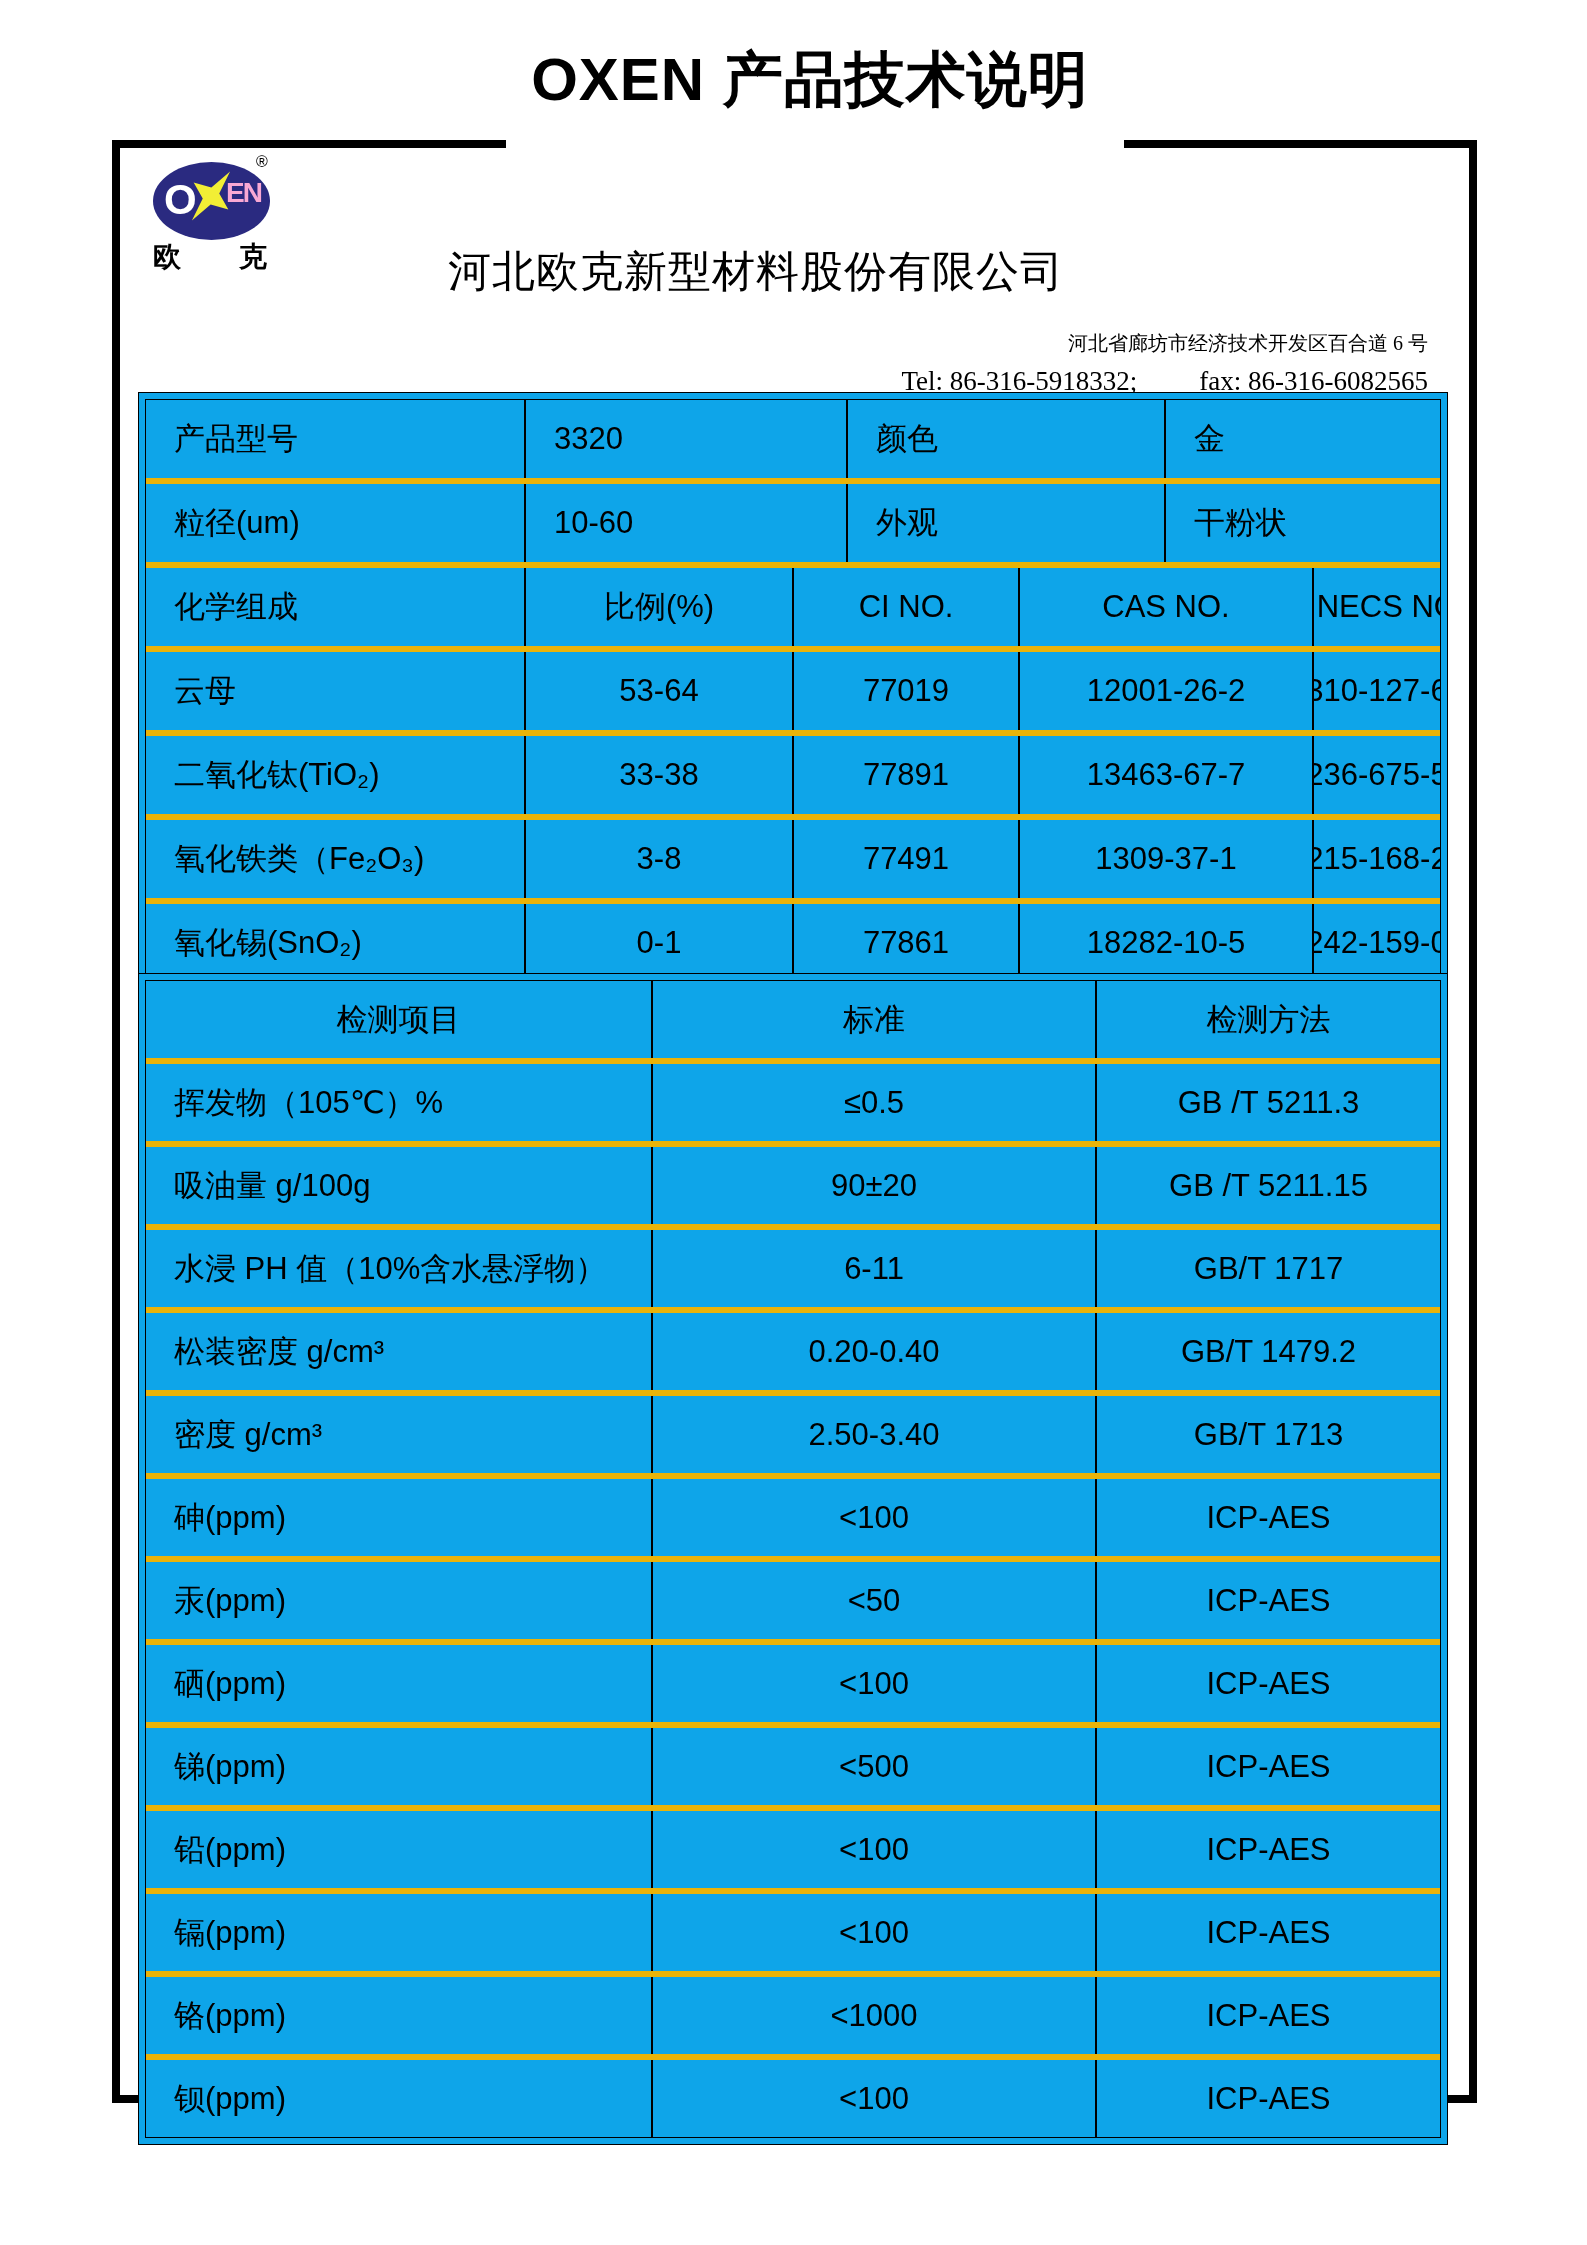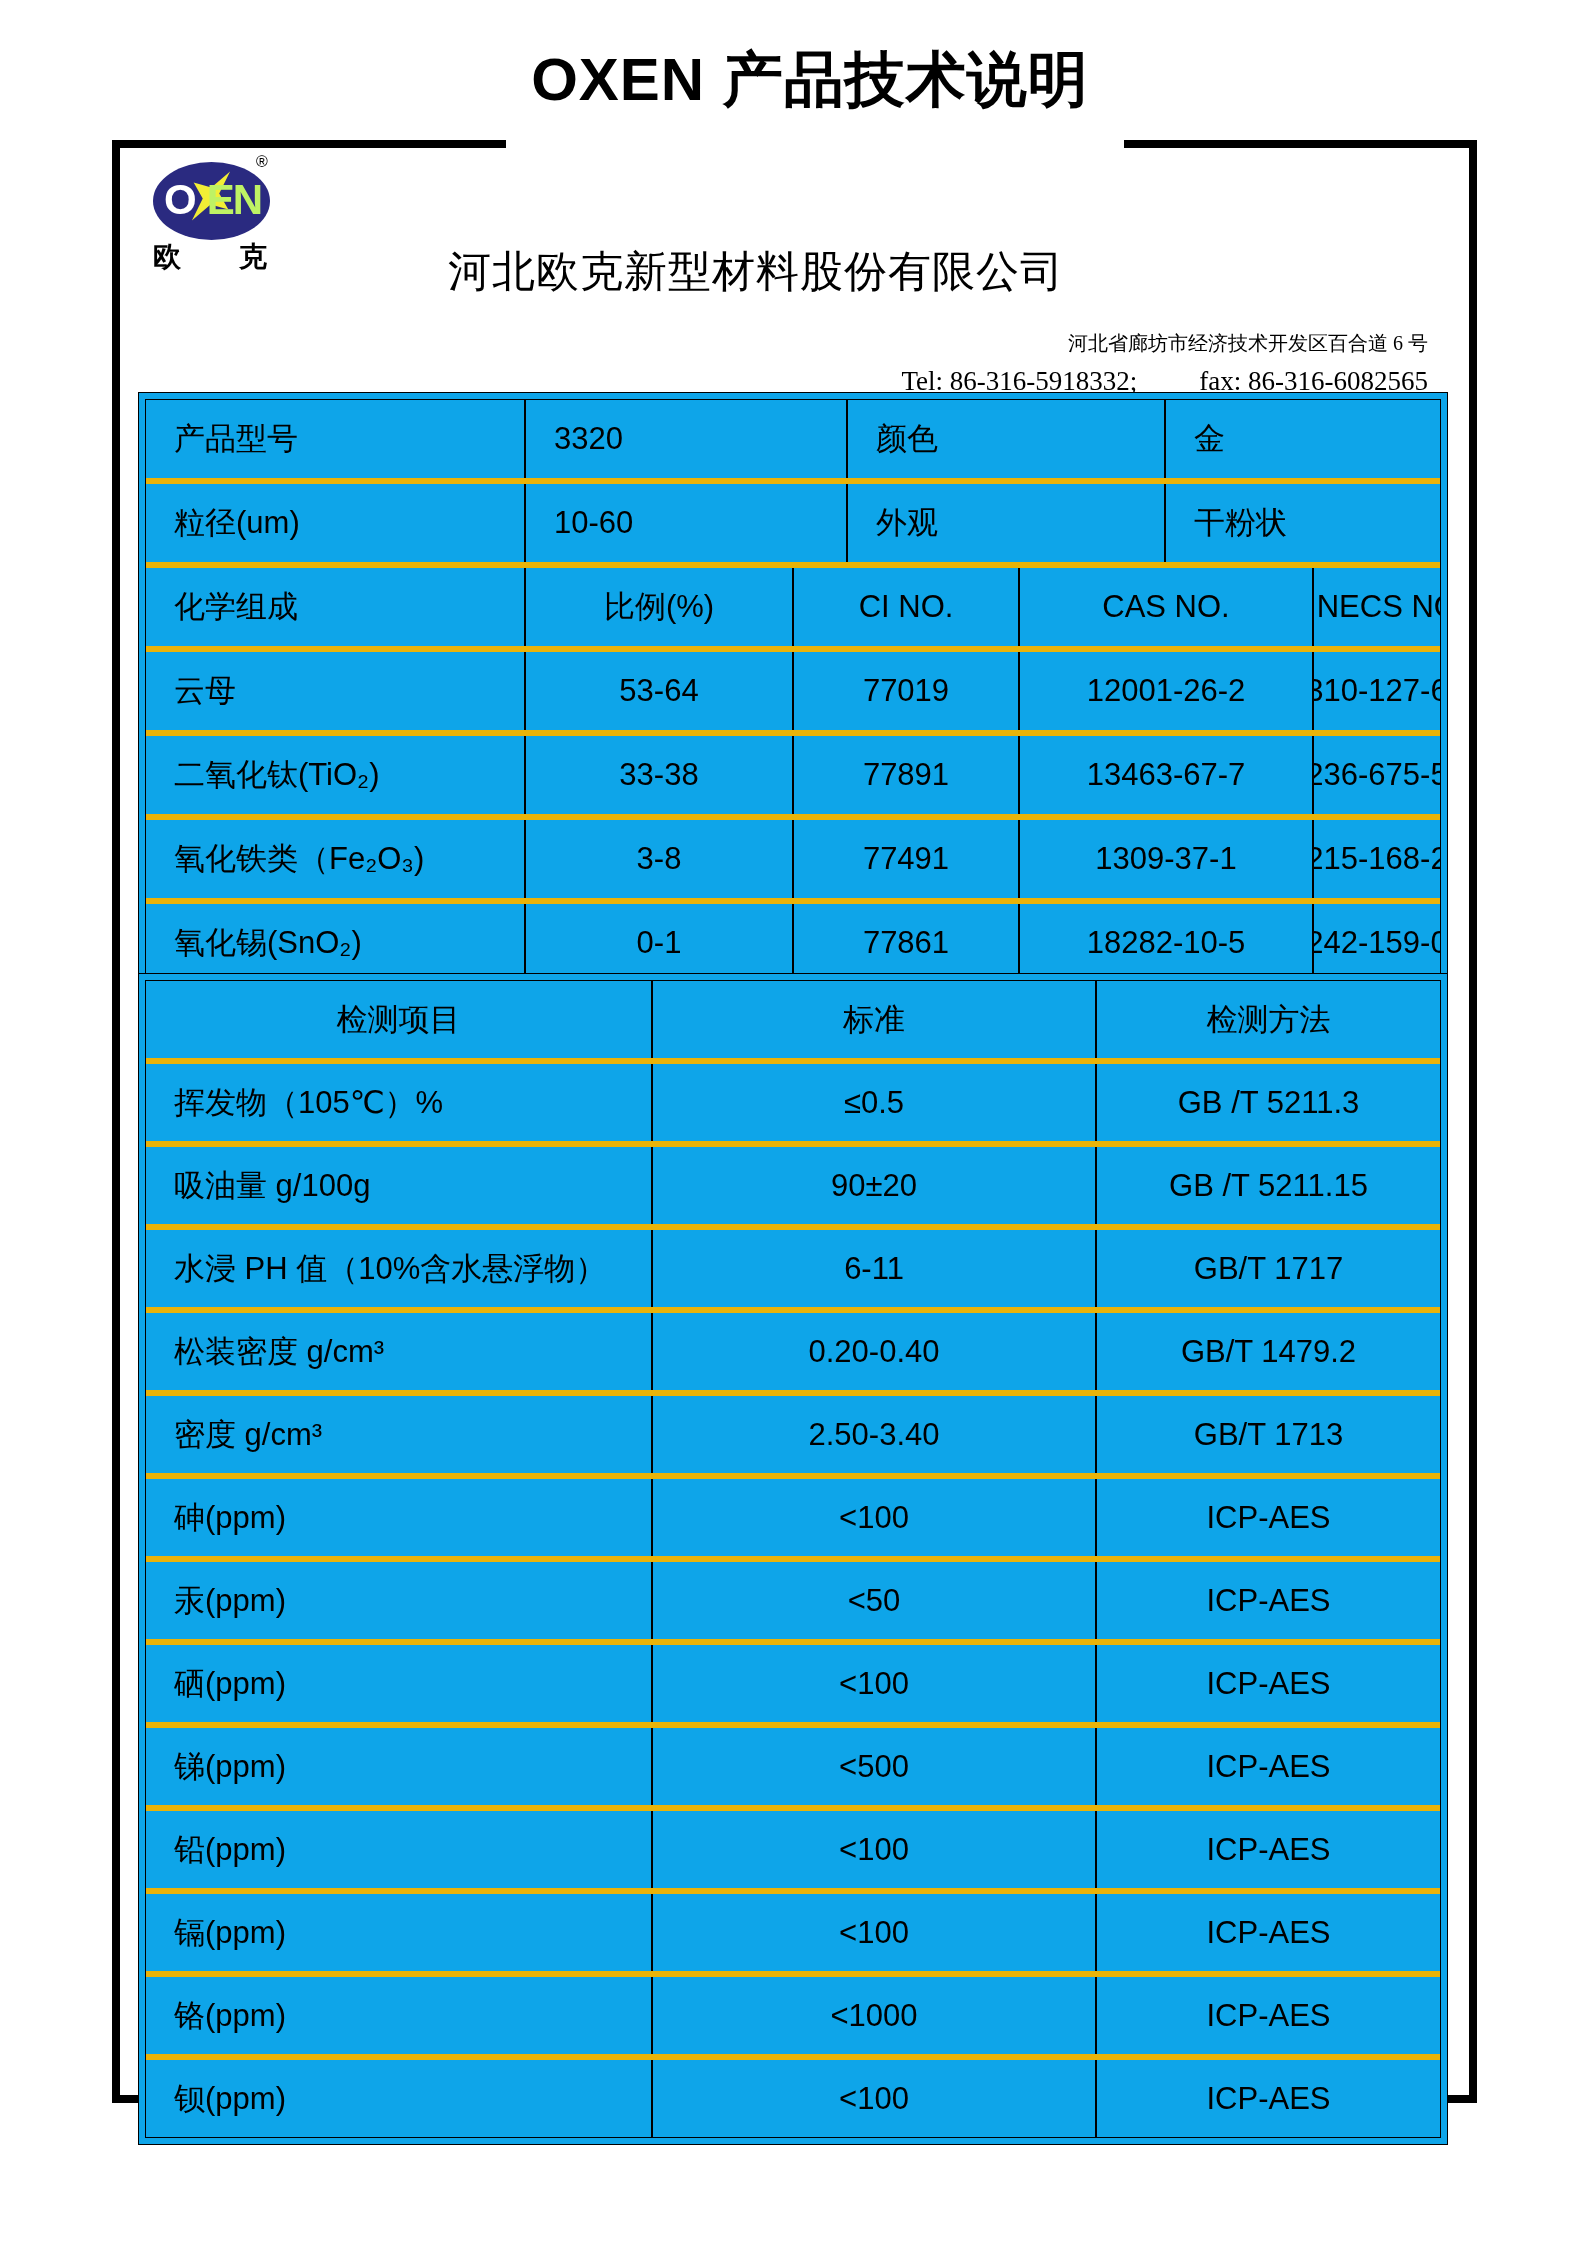--- a/index.html
+++ b/index.html
@@ -33,21 +33,21 @@
   #logo-ellipse {
     left:153px; top:162px; width:117px; height:78px;
     border-radius:50%;
     overflow:visible;
   }
   #logo-o  { position:absolute; left:11px; top:17px;
              font-family:"Liberation Sans","DejaVu Sans",sans-serif;
              font-weight:bold; font-size:42px; color:#fff; line-height:1; }
   #logo-en { position:absolute; right:9px; top:17px;
              font-family:"Liberation Sans","DejaVu Sans",sans-serif;
-             font-weight:bold; font-size:42px; color:#bef264; line-height:1; letter-spacing:-2px; }
+             font-weight:bold; font-size:28px; color:#f9a8d4; line-height:1; letter-spacing:-2px; }
   #logo-star { position:absolute; left:36px; top:3px; }
   #registered-mark { left:256px; top:153px; font-size:16px;
              font-family:"Liberation Sans","DejaVu Sans",sans-serif; }
   #logo-caption {
     left:153px; top:243px; width:114px;
     display:flex; justify-content:space-between;
     font-family:"Liberation Sans","DejaVu Sans",sans-serif;
     font-weight:bold; font-size:28px; line-height:1;
   }
 

